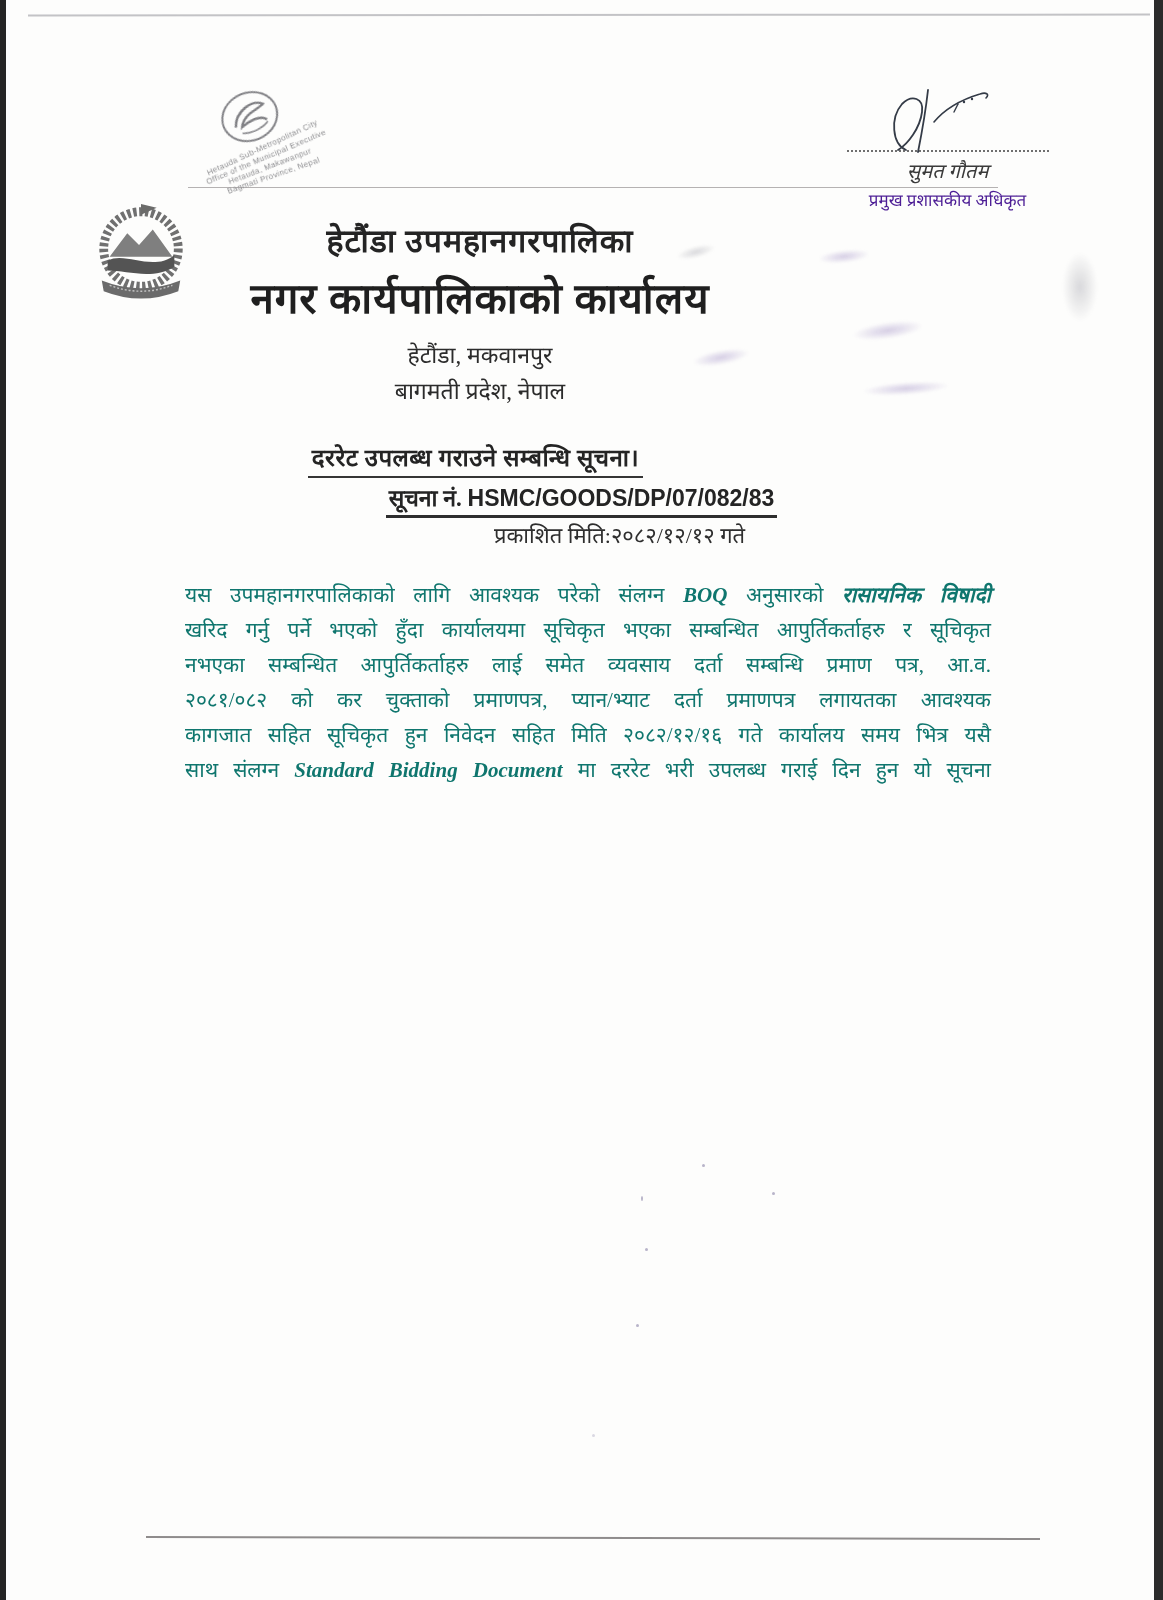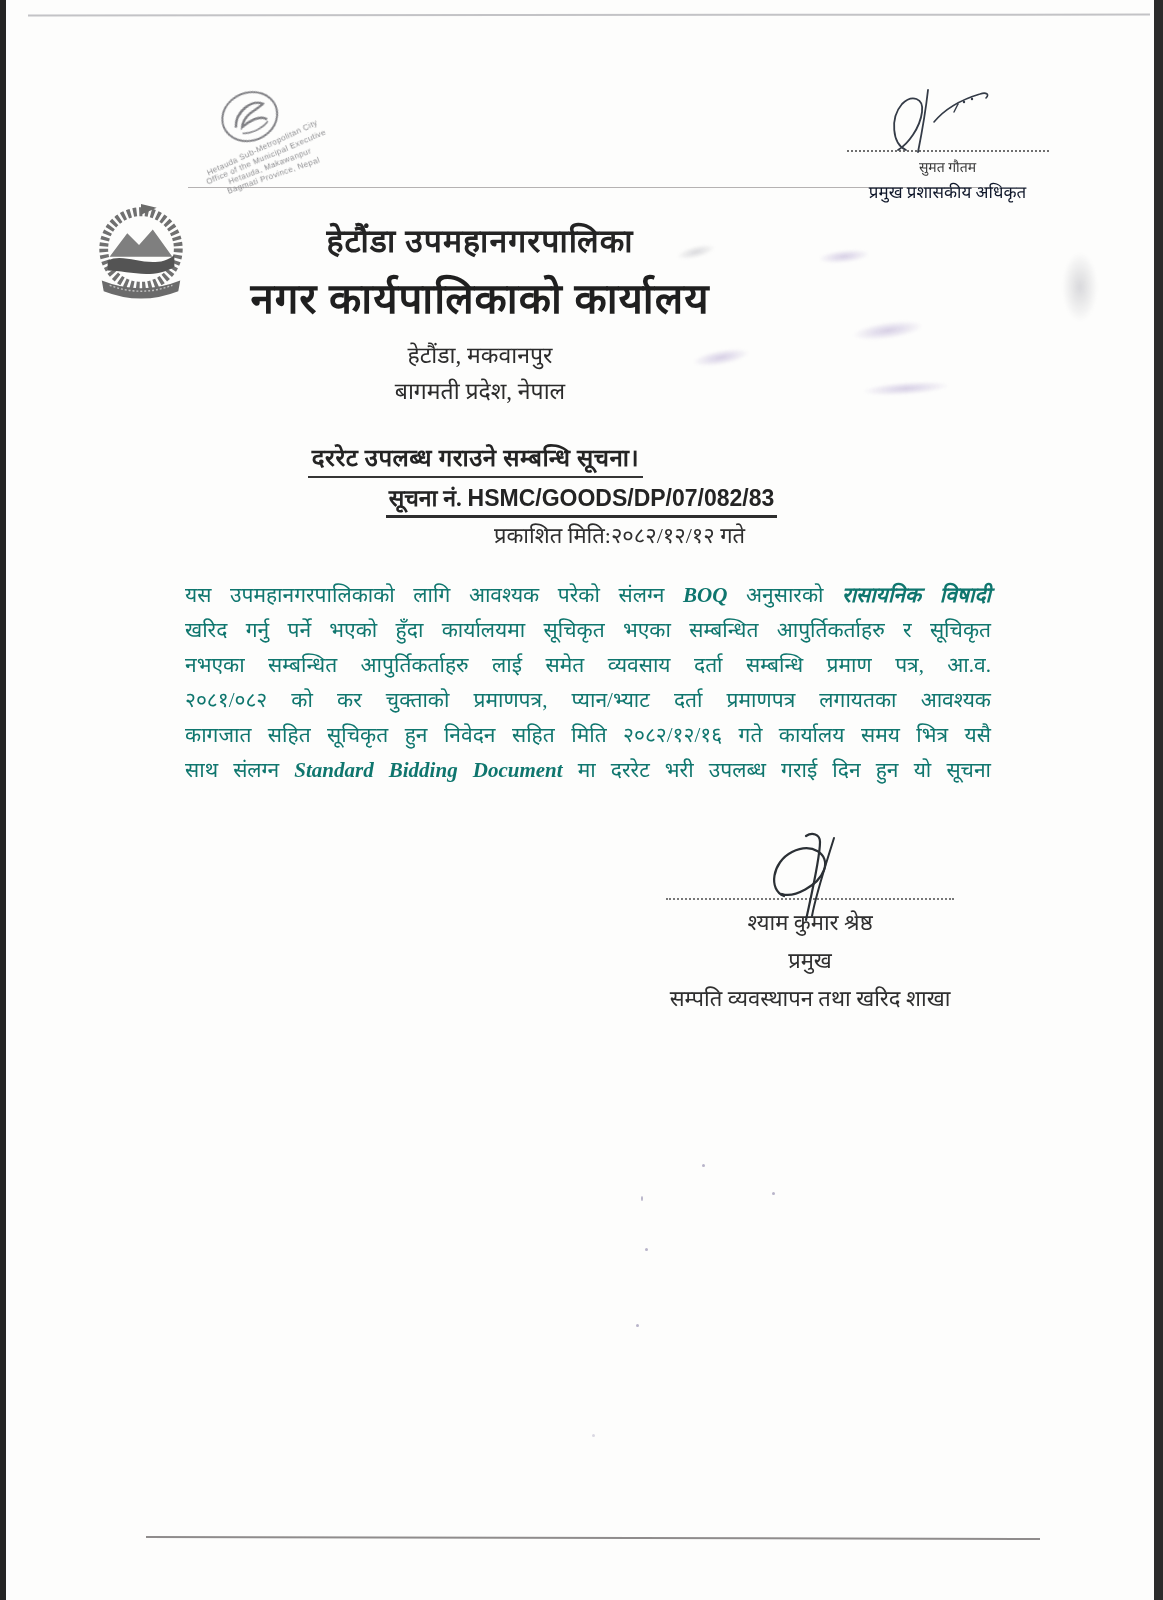--- a/index.html
+++ b/index.html
@@ -26,22 +26,22 @@
     letter-spacing:.4px;line-height:10px;white-space:nowrap;}
   .st1{transform:rotate(-3deg);}
   .st2{transform:rotate(-1deg);}
   .st3{transform:rotate(1deg);}
   .st4{transform:rotate(3deg);}
 
   
   .cao-block{position:absolute;left:830px;top:88px;width:235px;text-align:center;}
   .cao-sign{position:absolute;left:38px;top:0px;}
   .cao-dotline{display:inline-block;width:202px;border-top:2px dotted #6f6f6f;margin-top:62px;}
-  .cao-name{font-size:14px;margin-top:1px;color:#3a3a3a;}
-  .cao-title{font-size:17px;margin-top:4px;color:#0f172a;}
+  .cao-name{font-size:20px;margin-top:1px;color:#3a3a3a;font-style:italic;}
+  .cao-title{font-size:17px;margin-top:4px;color:#4c1d95;}
 
   
   .emblem{position:absolute;left:82px;top:198px;width:118px;height:104px;filter:blur(0.4px);opacity:.88;}
 
   
   .lh{position:absolute;left:0;width:960px;text-align:center;}
   .lh-org{top:218px;font-size:32px;font-weight:700;color:#242424;letter-spacing:1px;}
   .lh-office{top:268px;font-size:42px;font-weight:700;color:#1f1f1f;letter-spacing:1px;}
   .lh-a1{top:338px;font-size:23px;color:#2b2b2b;}
   .lh-a2{top:374px;font-size:23px;color:#2b2b2b;}
@@ -141,31 +141,20 @@
 
   <div class="body-par">
     <div class="bline"><span>यस उपमहानगरपालिकाको लागि आवश्यक परेको संलग्न </span><span class="bi-latin">BOQ</span><span> अनुसारको </span><span class="bi">रासायनिक विषादी</span></div>
     <div class="bline"><span>खरिद गर्नु पर्ने भएको हुँदा कार्यालयमा सूचिकृत भएका सम्बन्धित आपुर्तिकर्ताहरु र सूचिकृत</span></div>
     <div class="bline"><span>नभएका सम्बन्धित आपुर्तिकर्ताहरु लाई समेत व्यवसाय दर्ता सम्बन्धि प्रमाण पत्र, आ.व.</span></div>
     <div class="bline"><span>२०८१/०८२ को कर चुक्ताको प्रमाणपत्र, प्यान/भ्याट दर्ता प्रमाणपत्र लगायतका आवश्यक</span></div>
     <div class="bline"><span>कागजात सहित सूचिकृत हुन निवेदन सहित मिति २०८२/१२/१६ गते कार्यालय समय भित्र यसै</span></div>
     <div class="bline"><span>साथ संलग्न </span><span class="bi-latin">Standard Bidding Document</span><span> मा दररेट भरी उपलब्ध गराई दिन हुन यो सूचना</span></div>
   </div>
 
-  <div class="signer">
-    <svg class="signer-sign" width="120" height="92" viewBox="0 0 120 92">
-      <path d="M34,64 C18,58 22,30 42,20 C62,10 80,22 74,38 C68,54 44,66 32,62" fill="none" stroke="#2b3035" stroke-width="2.2" stroke-linecap="round"></path>
-      <path d="M56,4 C62,0 70,2 70,10 C70,26 62,60 56,88" fill="none" stroke="#2b3035" stroke-width="2.2" stroke-linecap="round"></path>
-      <path d="M84,6 C76,32 66,62 62,84" fill="none" stroke="#2b3035" stroke-width="2" stroke-linecap="round"></path>
-    </svg>
-    <span class="signer-dotline"></span>
-    <div class="signer-name">श्याम कुमार श्रेष्ठ</div>
-    <div class="signer-title">प्रमुख</div>
-    <div class="signer-dept">सम्पति व्यवस्थापन तथा खरिद शाखा</div>
-  </div>
 
   <div class="smudge sm-gray" style="left:676px;top:246px;width:40px;height:12px;transform:rotate(-14deg);"></div>
   <div class="smudge sm-purple" style="left:818px;top:250px;width:52px;height:13px;transform:rotate(-6deg);"></div>
   <div class="smudge sm-gray" style="left:1062px;top:252px;width:36px;height:70px;"></div>
   <div class="smudge sm-purple" style="left:852px;top:322px;width:72px;height:17px;transform:rotate(-8deg);"></div>
   <div class="smudge sm-purple" style="left:692px;top:350px;width:58px;height:15px;transform:rotate(-10deg);"></div>
   <div class="smudge sm-purple" style="left:862px;top:382px;width:88px;height:13px;transform:rotate(-4deg);"></div>
   <div class="speck" style="left:702px;top:1164px;"></div>
   <div class="speck" style="left:772px;top:1192px;"></div>
   <div class="speck" style="left:641px;top:1196px;width:2px;height:5px;"></div>

